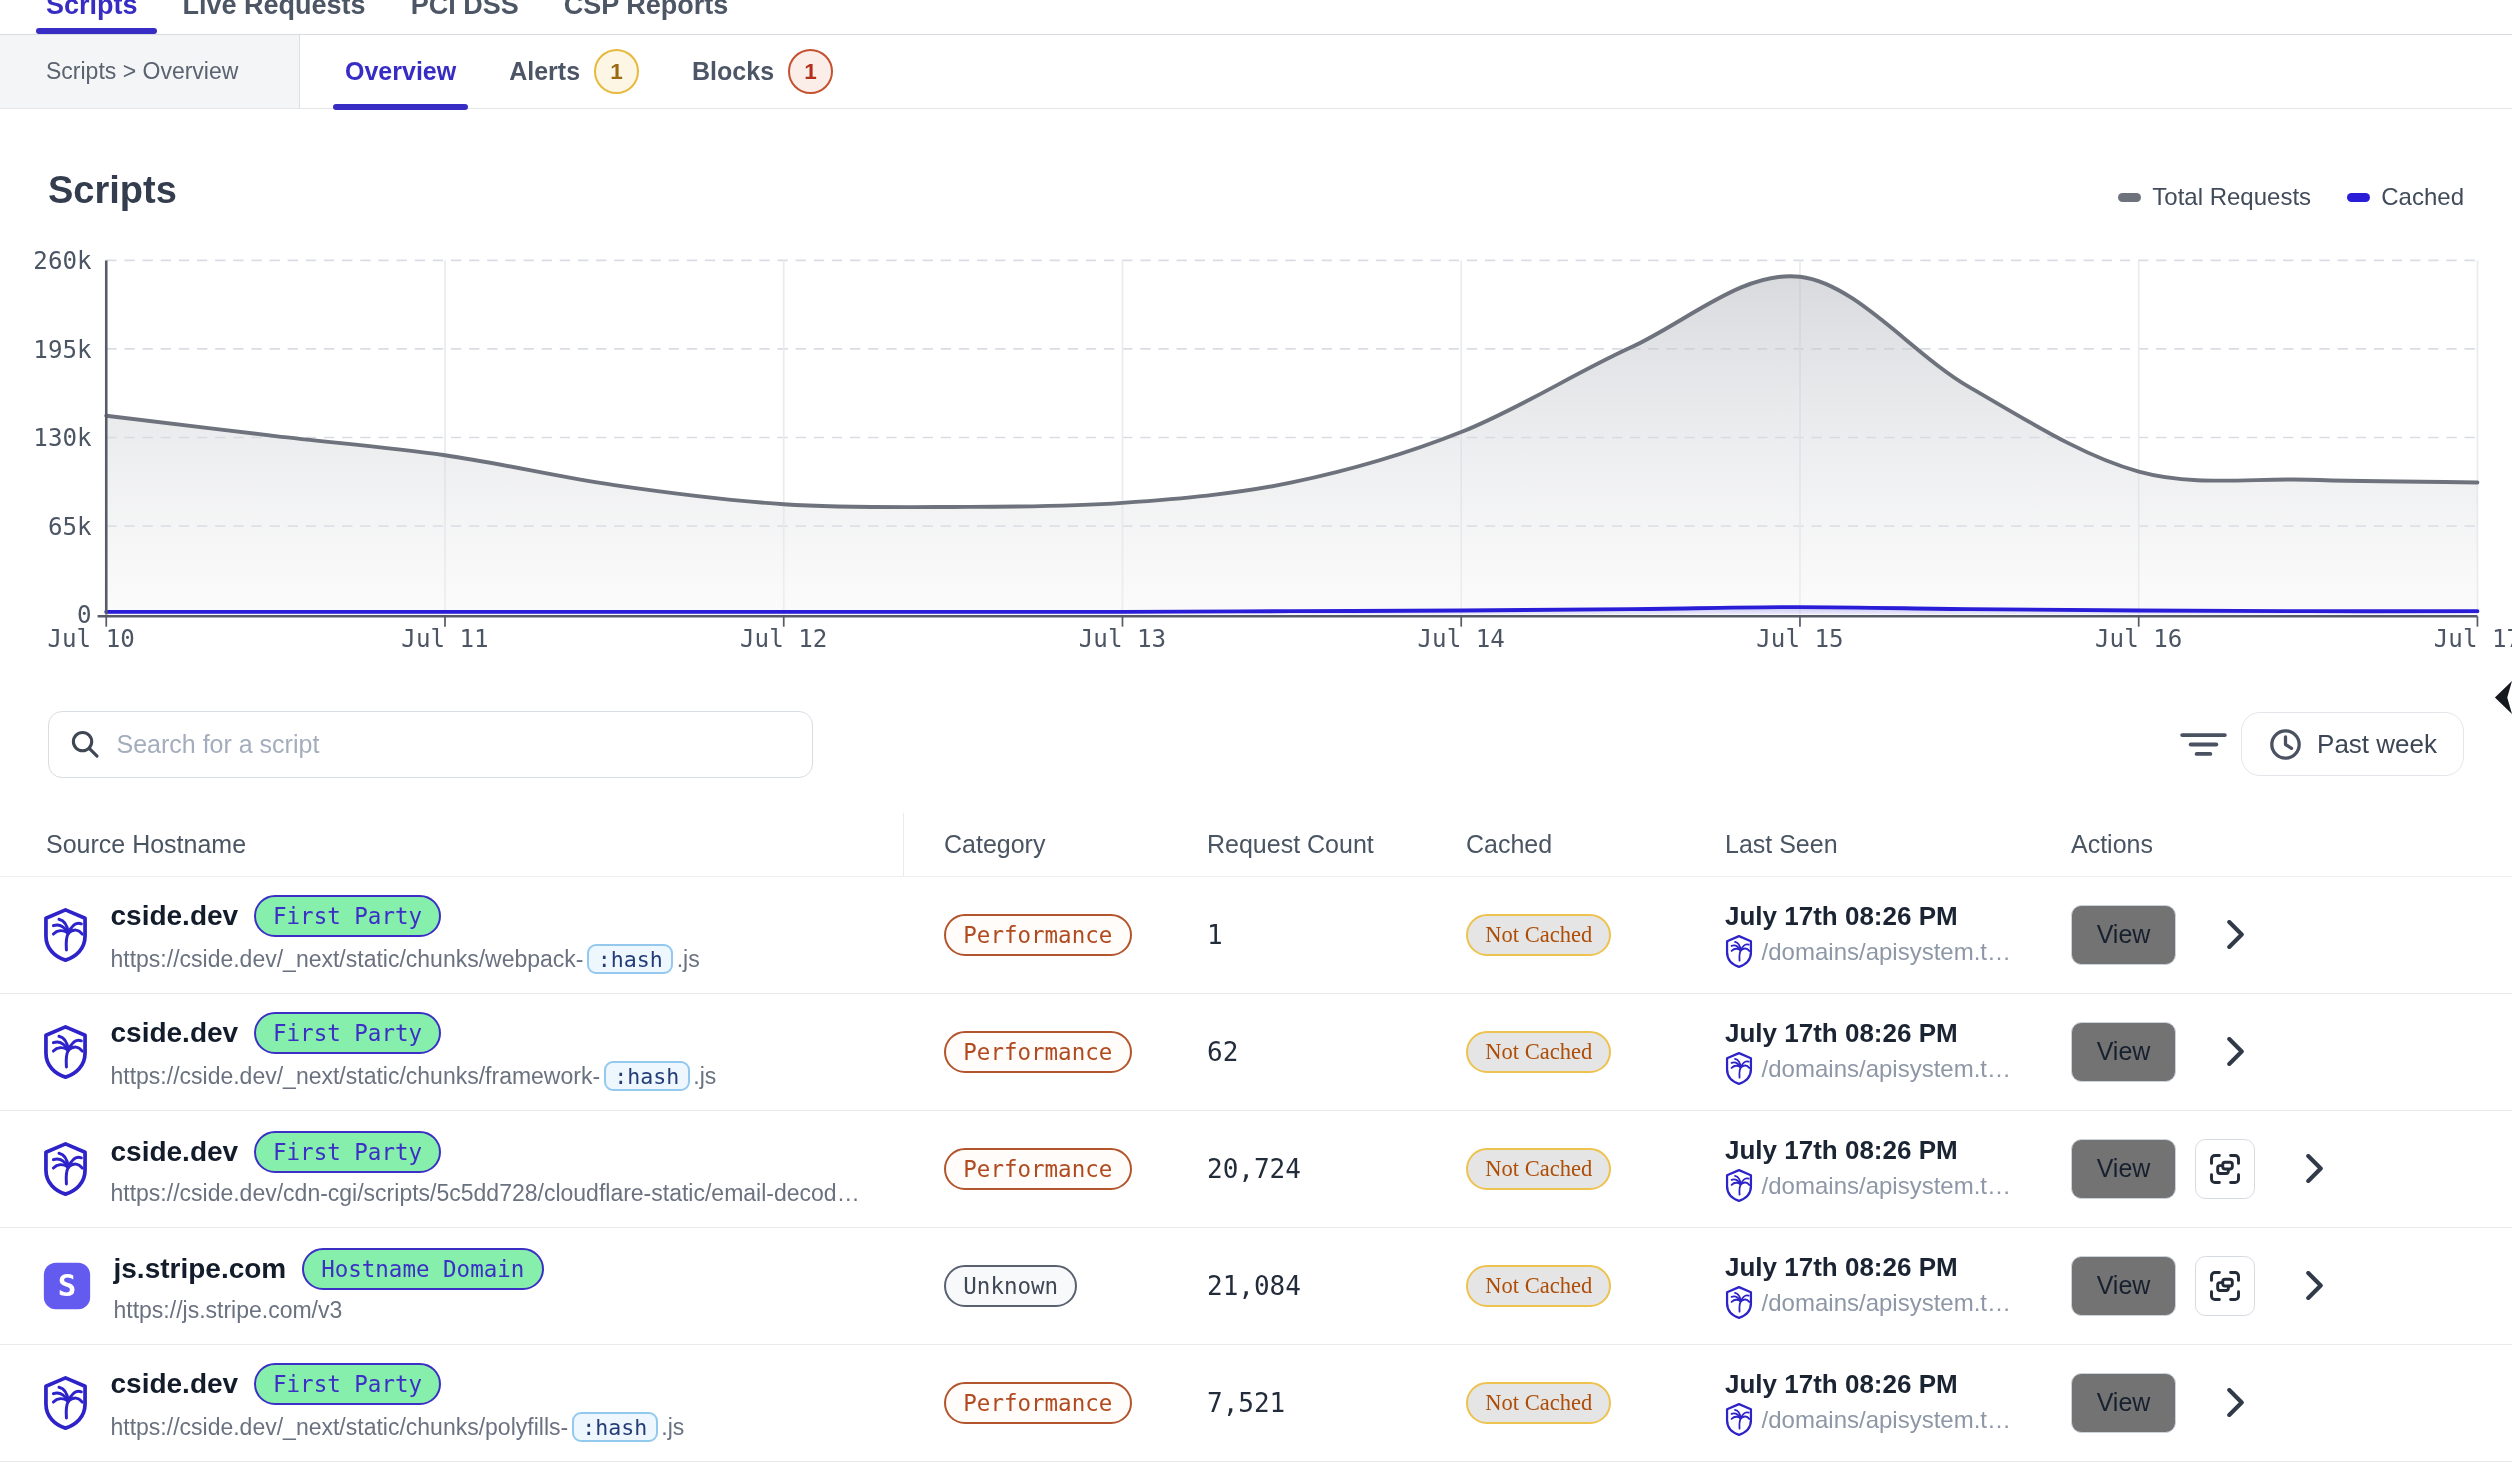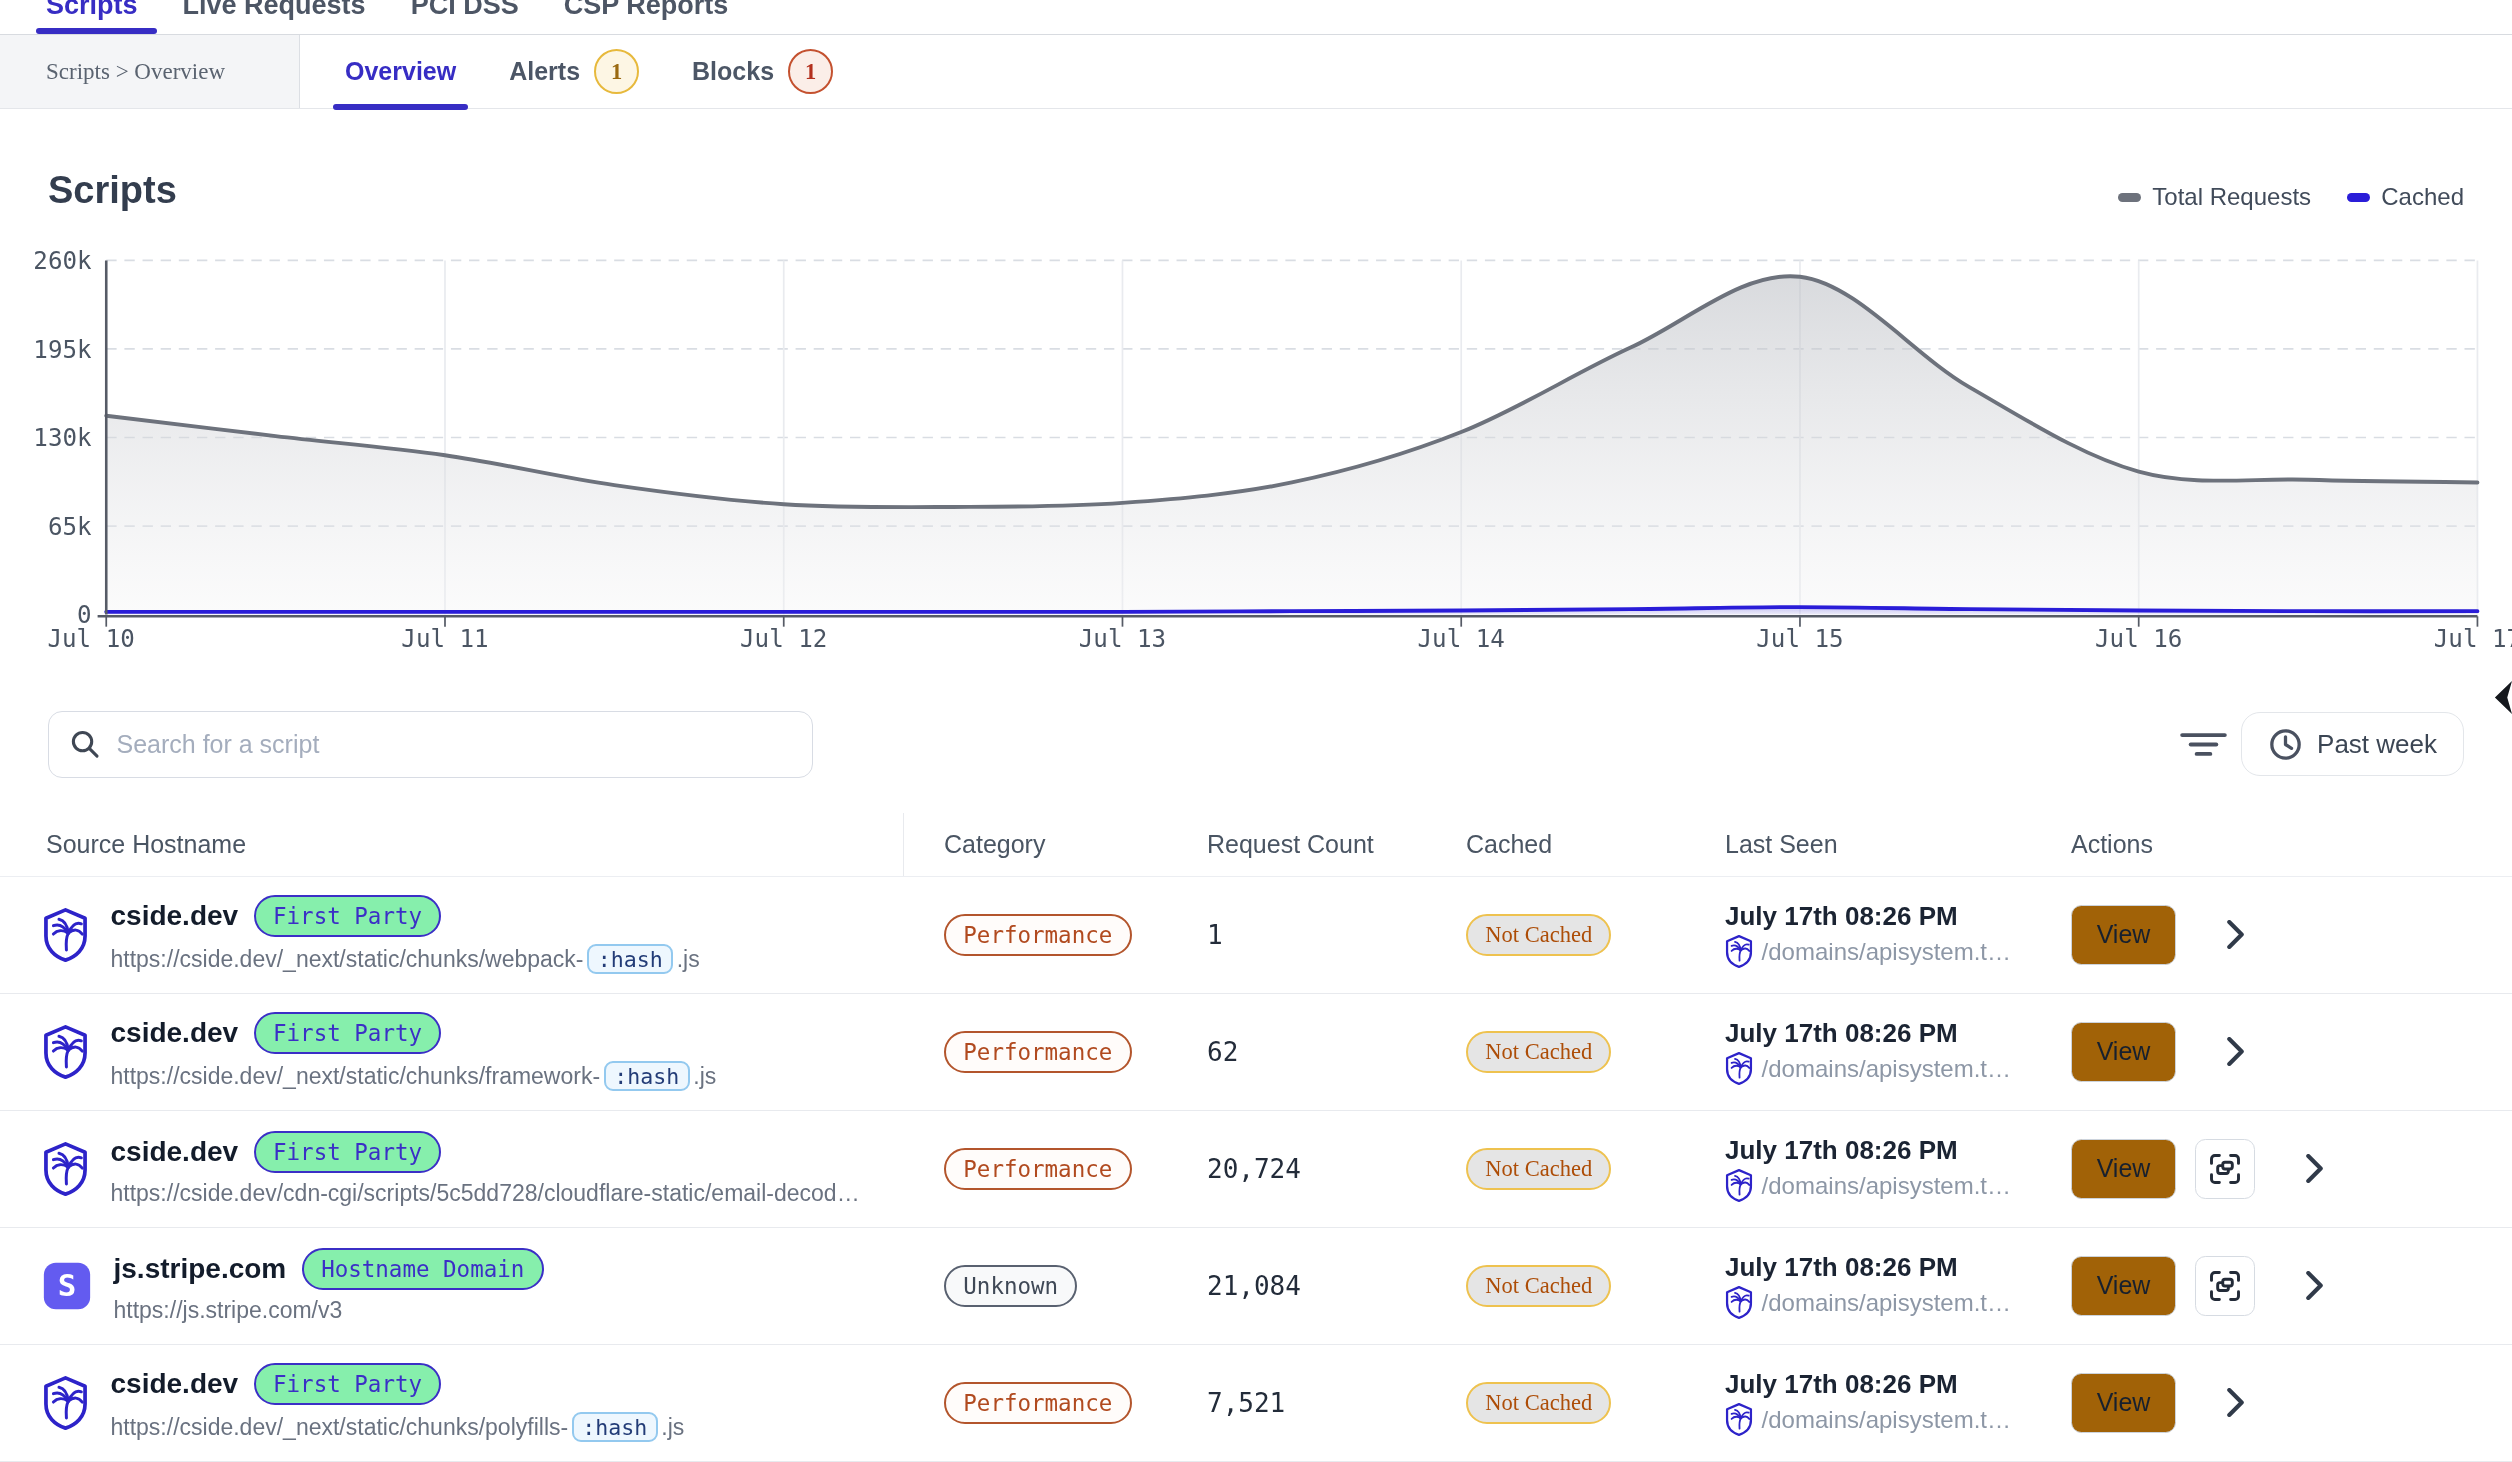--- a/index.html
+++ b/index.html
@@ -1,18 +1,18 @@
 <!DOCTYPE html>
 <html style="font-size:14px"><head>
 <meta charset="utf-8">
 <style>
   * { margin:0; padding:0; box-sizing:border-box; }
   html,body { width:2512px; height:1463px; overflow:hidden; background:#fff;
               font-family:"Liberation Sans", sans-serif; }
-  .mono { font-family:Liberation Serif, serif; }
+  .mono { font-family:Liberation Sans, sans-serif; }
 
   
   .topnav { position:relative; height:35px; overflow:hidden; display:flex;
             align-items:center; gap:45px; padding-left:46px; background:#fff;
             border-bottom:1.7px solid #d8dbe0; }
   .topnav .nav-item { font-size:27px; font-weight:600; color:#4d5665;
             transform:translateY(-12px); white-space:nowrap; cursor:pointer; }
   .topnav .nav-item.active { color:#372dc4; font-weight:700; }
   .nav-underline { position:absolute; left:36px; bottom:0; width:121px; height:6px;
             background:#372dc4; border-radius:3.5px; }
@@ -85,21 +85,21 @@
   .v-gray   { color:#3f4856; border-color:#596170; background:#f8f9fa; }
   .hash-chip { font-family:"DejaVu Sans Mono", monospace; font-size:21.6px; color:#233c77;
             border:2.2px solid #93c9ef; background:#eef7fe; border-radius:9px; padding:0.9px 8.6px; }
   .req-count { font-family:"DejaVu Sans Mono", monospace; font-size:26px; color:#232c3a; }
   .td.lastseen { align-items:flex-start; flex-direction:column; justify-content:center; gap:3px; }
   .seen-time { font-size:26px; font-weight:700; color:#1b2433; }
   .seen-path { display:flex; align-items:center; gap:8.6px; font-size:24px; color:#8d97a6; }
   .seen-path .mini-shield { width:28px; height:33px; }
   .td.actions { gap:19px; }
   .view-btn { min-width:105px; height:60px; border:1.7px solid #ccd3dc; border-radius:10.4px;
-            background:#a16207; font-size:25px; font-weight:500; color:#17202e;
+            background:#737373; font-size:25px; font-weight:500; color:#17202e;
             display:flex; align-items:center; justify-content:center; cursor:pointer; }
   .scan-btn { width:60px; height:60px; border:1.7px solid #d6dbe2; border-radius:10.4px;
             background:#fff; display:flex; align-items:center; justify-content:center; cursor:pointer; }
   .chev { margin-left:31px; cursor:pointer; display:flex; align-items:center; }
 
   .mouse-cursor { position:absolute; right:0; top:681px; width:19px; height:33px;
             background:#15181d; clip-path:polygon(100% 0, 10% 50%, 100% 100%, 75% 50%); }
 </style>
 </head>
 <body>

